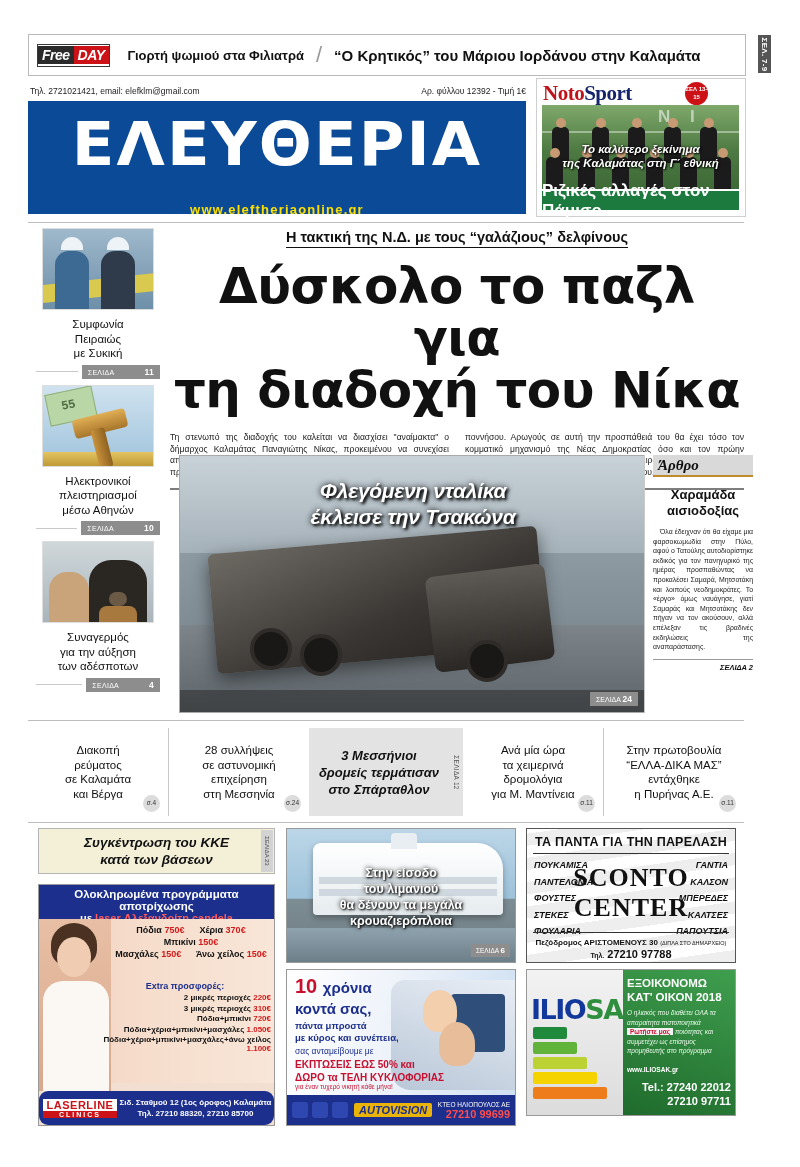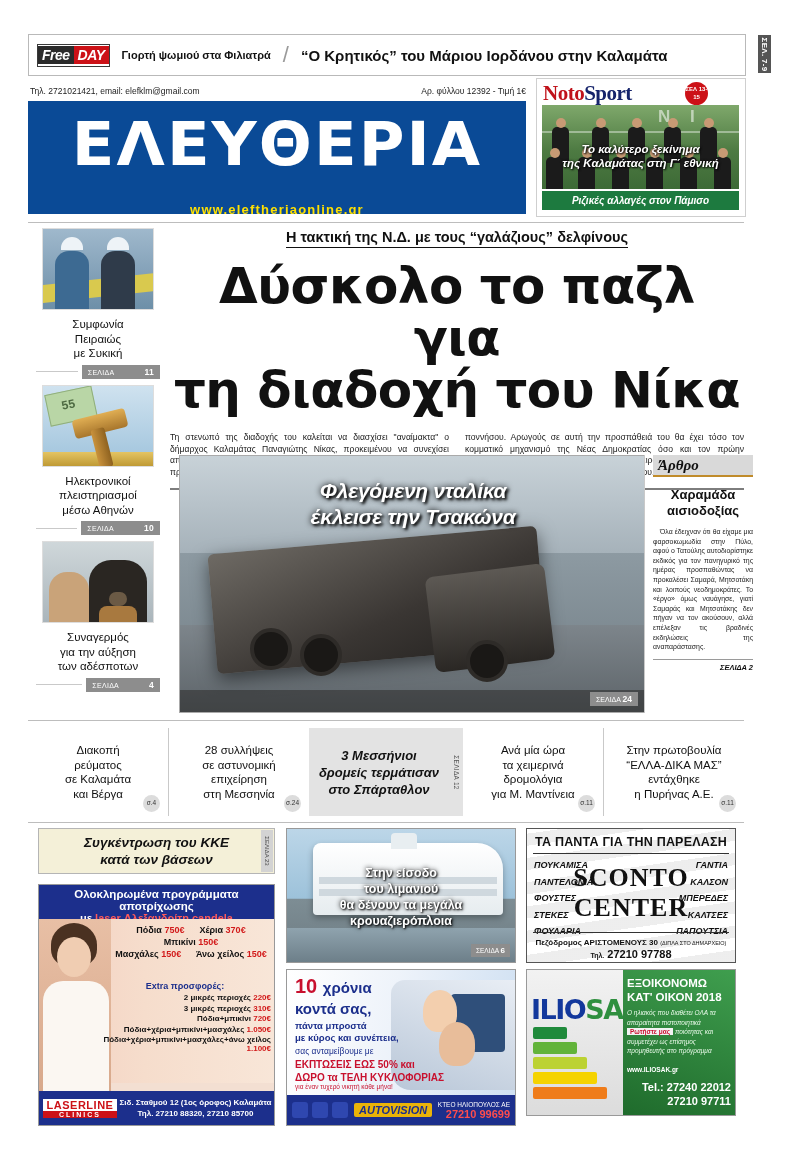--- a/index.html
+++ b/index.html
@@ -4,21 +4,21 @@
 <style>
   html,body{margin:0;padding:0;background:#ffffff;}
   body{width:800px;height:1167px;font-family:"Liberation Sans",sans-serif;color:#111;position:relative;overflow:hidden;}
   .page{width:800px;height:1167px;position:relative;background:#fff;}
 
   
   .topstrip{position:absolute;left:28px;top:34px;width:716px;height:40px;border:1px solid #b9b9b9;display:flex;align-items:center;background:#fff;}
   .freeday{margin-left:8px;display:flex;align-items:center;border:1px solid #3a3a3a;height:21px;}
   .fd-free{background:#2b2b2b;color:#fff;font-weight:bold;font-style:italic;font-size:14px;padding:1px 4px;letter-spacing:-.5px;}
   .fd-day{background:#cc1117;color:#fff;font-weight:bold;font-style:italic;font-size:14px;padding:1px 4px;letter-spacing:-.5px;}
-  .ts-a{font-size:11px;font-weight:bold;margin-left:12px;white-space:nowrap;}
+  .ts-a{font-size:13px;font-weight:bold;margin-left:18px;white-space:nowrap;}
   .ts-slash{color:#9a9a9a;font-size:22px;margin:0 12px;font-weight:300;}
   .ts-b{font-size:15px;font-weight:bold;white-space:nowrap;}
   .seltab{position:absolute;right:29px;top:35px;width:13px;height:38px;background:#555;color:#fff;font-size:8px;font-weight:bold;
           display:flex;align-items:center;justify-content:center;}
   .seltab span{transform:rotate(90deg);white-space:nowrap;letter-spacing:.3px;}
 
   
   .infoline{position:absolute;left:30px;top:86px;width:496px;display:flex;justify-content:space-between;font-size:8.5px;color:#222;}
 
   
@@ -39,21 +39,21 @@
     background:linear-gradient(#7fa86b,#4d7a42 55%,#3d6a36);}
   .noto-photo .fieldline{position:absolute;left:0;right:0;top:26px;height:2px;background:rgba(255,255,255,.4);}
   .noto-photo .lett{position:absolute;color:rgba(255,255,255,.55);font-weight:bold;font-size:17px;top:2px;}
   .team{position:absolute;left:0;bottom:0;width:197px;height:62px;}
   .plr{position:absolute;bottom:0;width:17px;height:32px;background:#1b1b1b;border-radius:5px 5px 0 0;}
   .plr i{position:absolute;left:3.5px;top:-9px;width:10px;height:10px;border-radius:50%;background:#c79a74;display:block;}
   .plr.back{height:36px;bottom:26px;}
   .noto-cap{position:absolute;left:5px;top:63px;width:197px;text-align:center;color:#fff;font-weight:bold;font-size:11.5px;
             line-height:14px;text-shadow:0 0 3px #000,1px 1px 2px #000;font-style:italic;}
   .noto-green{position:absolute;left:5px;top:112px;width:197px;height:19px;background:#1d7a3f;color:#fff;
-              display:flex;align-items:center;justify-content:center;font-weight:bold;font-style:italic;font-size:10px;}
+              display:flex;align-items:center;justify-content:center;font-weight:bold;font-size:17px;}
 
   
   .hr-full{position:absolute;left:28px;width:716px;height:1px;background:#bdbdbd;}
 
   
   .sidebar{position:absolute;left:36px;top:228px;width:124px;}
   .sb-item{margin-bottom:6px;}
   .sb-photo{width:112px;height:82px;margin:0 auto;overflow:hidden;position:relative;border:1px solid #ddd;box-sizing:border-box;}
   .sb-cap{text-align:center;font-size:11.5px;line-height:14.5px;padding:7px 0 4px;color:#111;}
   .sb-pagerow{display:flex;align-items:center;justify-content:flex-end;}
@@ -150,21 +150,21 @@
   .laser-model .hair{position:absolute;left:12px;top:4px;width:46px;height:44px;background:#4a3121;border-radius:50% 50% 40% 40%;}
   .laser-model .face{position:absolute;left:18px;top:18px;width:34px;height:40px;background:#f0cdb2;border-radius:50%;}
   .laser-model .top{position:absolute;left:4px;top:62px;width:66px;height:110px;background:#fbf7f2;border-radius:20px 20px 0 0;}
   .laser-prices{position:absolute;left:72px;top:4px;width:160px;font-size:9px;}
   .pr-row{text-align:center;margin:2px 0;font-weight:bold;}
   .pr-row .eu{color:#d21a1a;}
   .laser-extra{position:absolute;left:60px;top:62px;width:172px;font-size:8px;}
   .laser-extra .ttl{color:#1c2f8c;font-weight:bold;font-size:9px;margin-bottom:2px;}
   .ex-row{text-align:right;margin:1.5px 0;font-weight:bold;}
   .ex-row .eu{color:#d21a1a;}
-  .laser-foot{position:absolute;left:0;bottom:0;width:235px;height:34px;background:#1c2f8c;display:flex;align-items:center;}
+  .laser-foot{position:absolute;left:0;bottom:0;width:235px;height:34px;background:#1c2f8c;display:flex;align-items:center;border-radius:9px;}
   .ll-logo{margin-left:4px;width:74px;text-align:center;}
   .ll-logo .a{background:#fff;color:#cc1117;font-weight:bold;font-size:11px;letter-spacing:.5px;display:block;}
   .ll-logo .b{background:#cc1117;color:#fff;font-weight:bold;font-size:7px;letter-spacing:2px;display:block;}
   .ll-addr{color:#fff;font-size:8px;line-height:11px;text-align:center;flex:1;font-weight:bold;}
 
   .cruise{position:absolute;left:258px;top:2px;width:228px;height:133px;overflow:hidden;border:1px solid #999;
     background:linear-gradient(#bcd6e8 0%,#9dc2da 52%,#7d8d94 53%,#6d7b82 100%);}
   .cr-ship{position:absolute;left:26px;top:14px;width:190px;height:72px;background:linear-gradient(#ffffff,#e6ecef);
            border-radius:8px 26px 4px 4px;box-shadow:0 3px 6px rgba(0,0,0,.3);}
   .cr-ship .deck{position:absolute;left:6px;top:34px;right:6px;height:7px;background:#cfd8de;}

